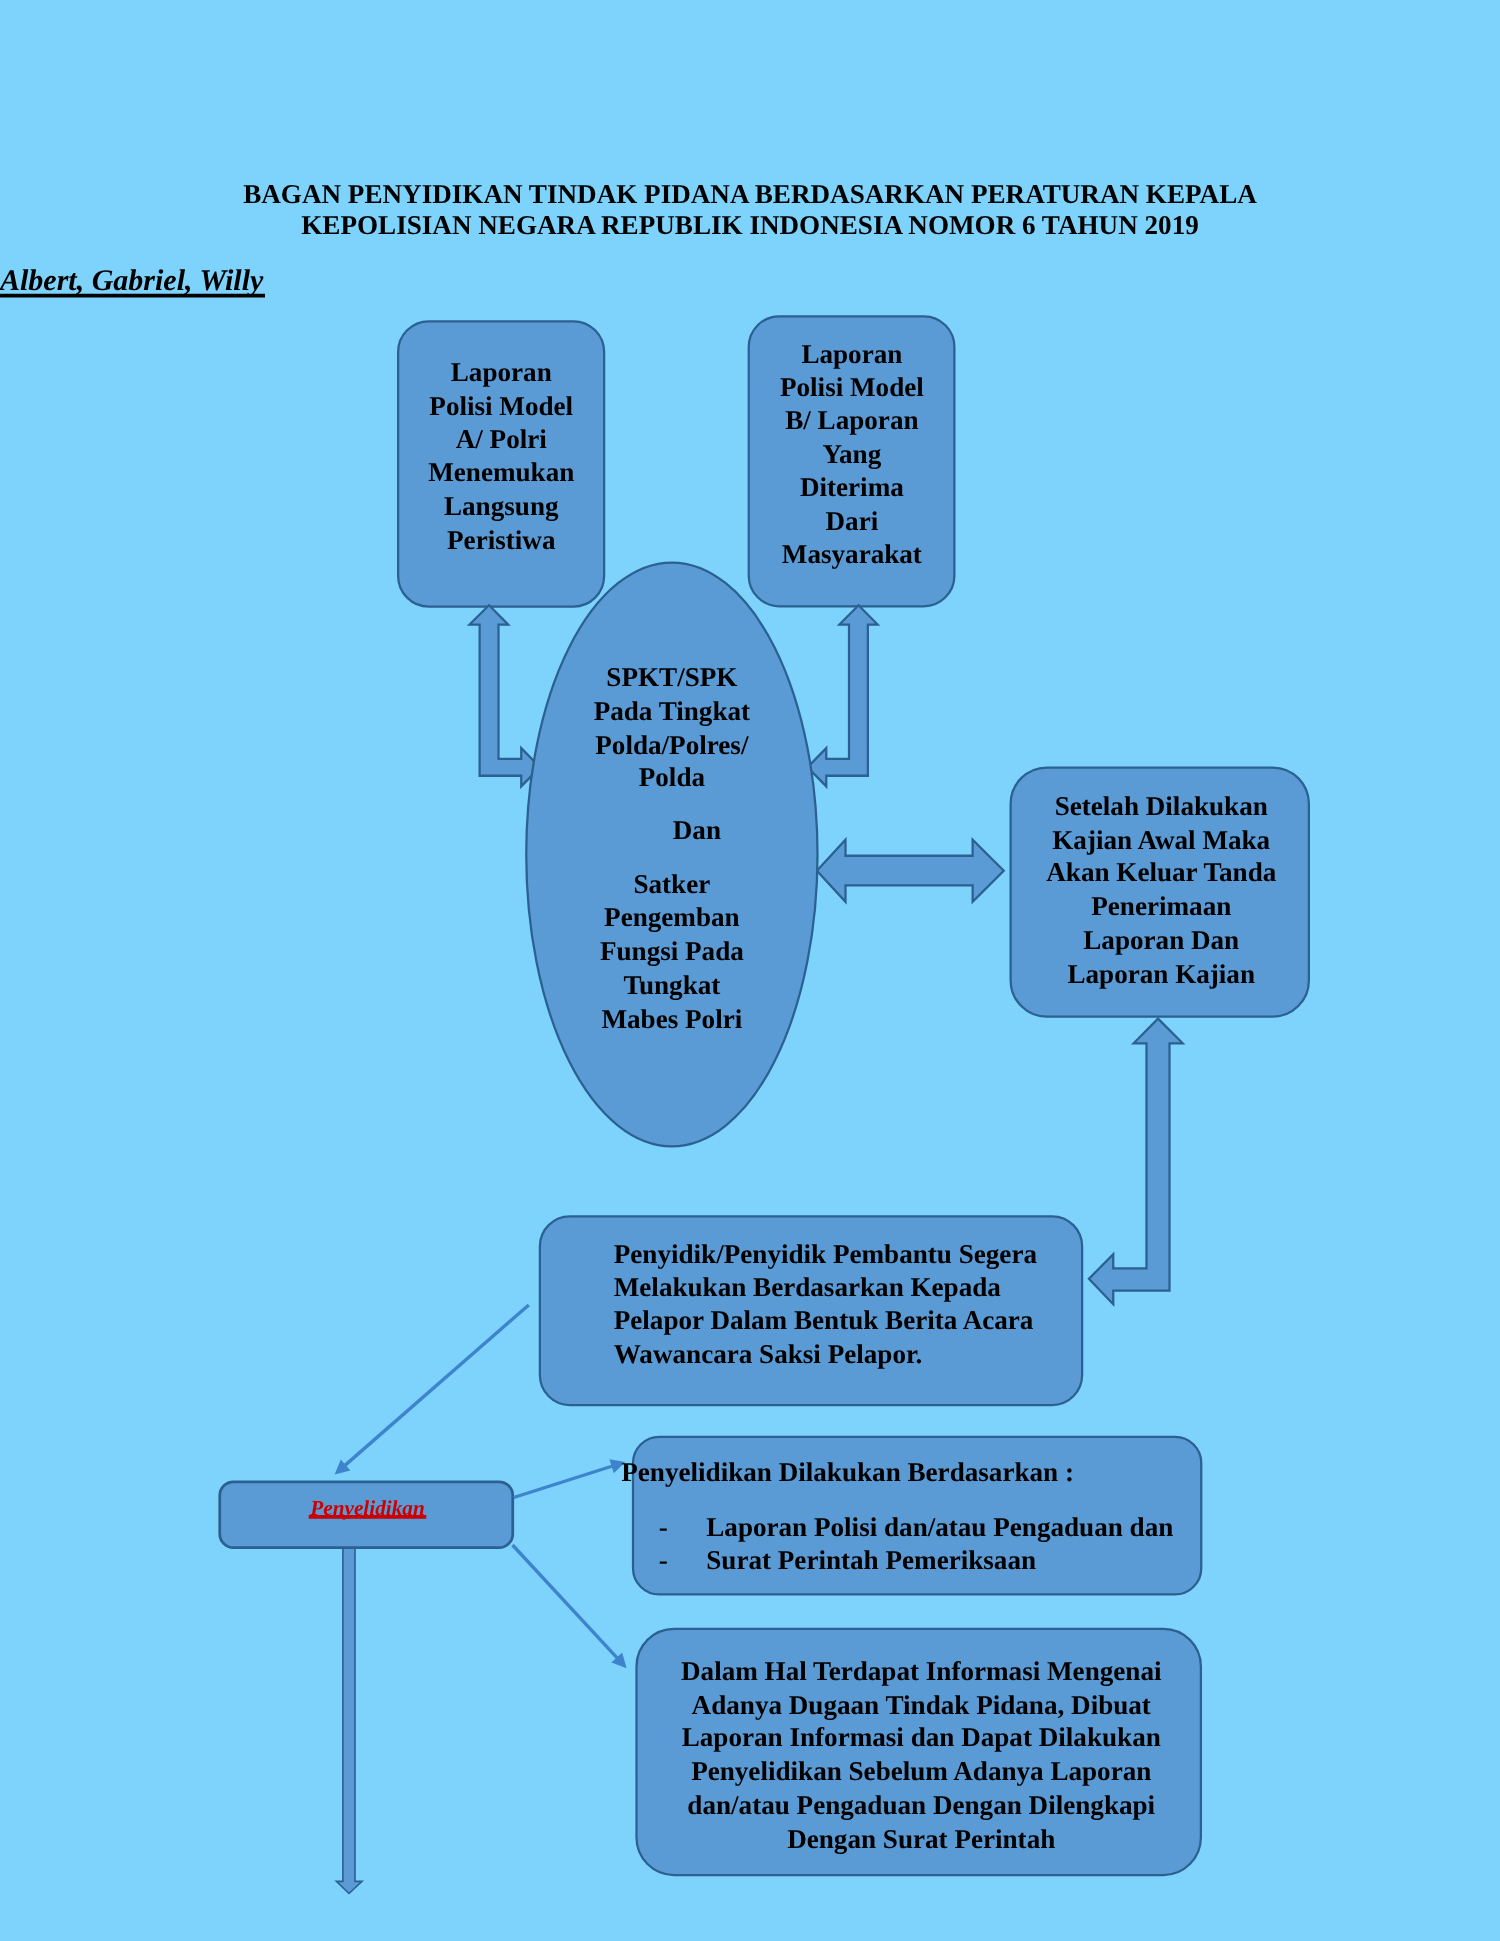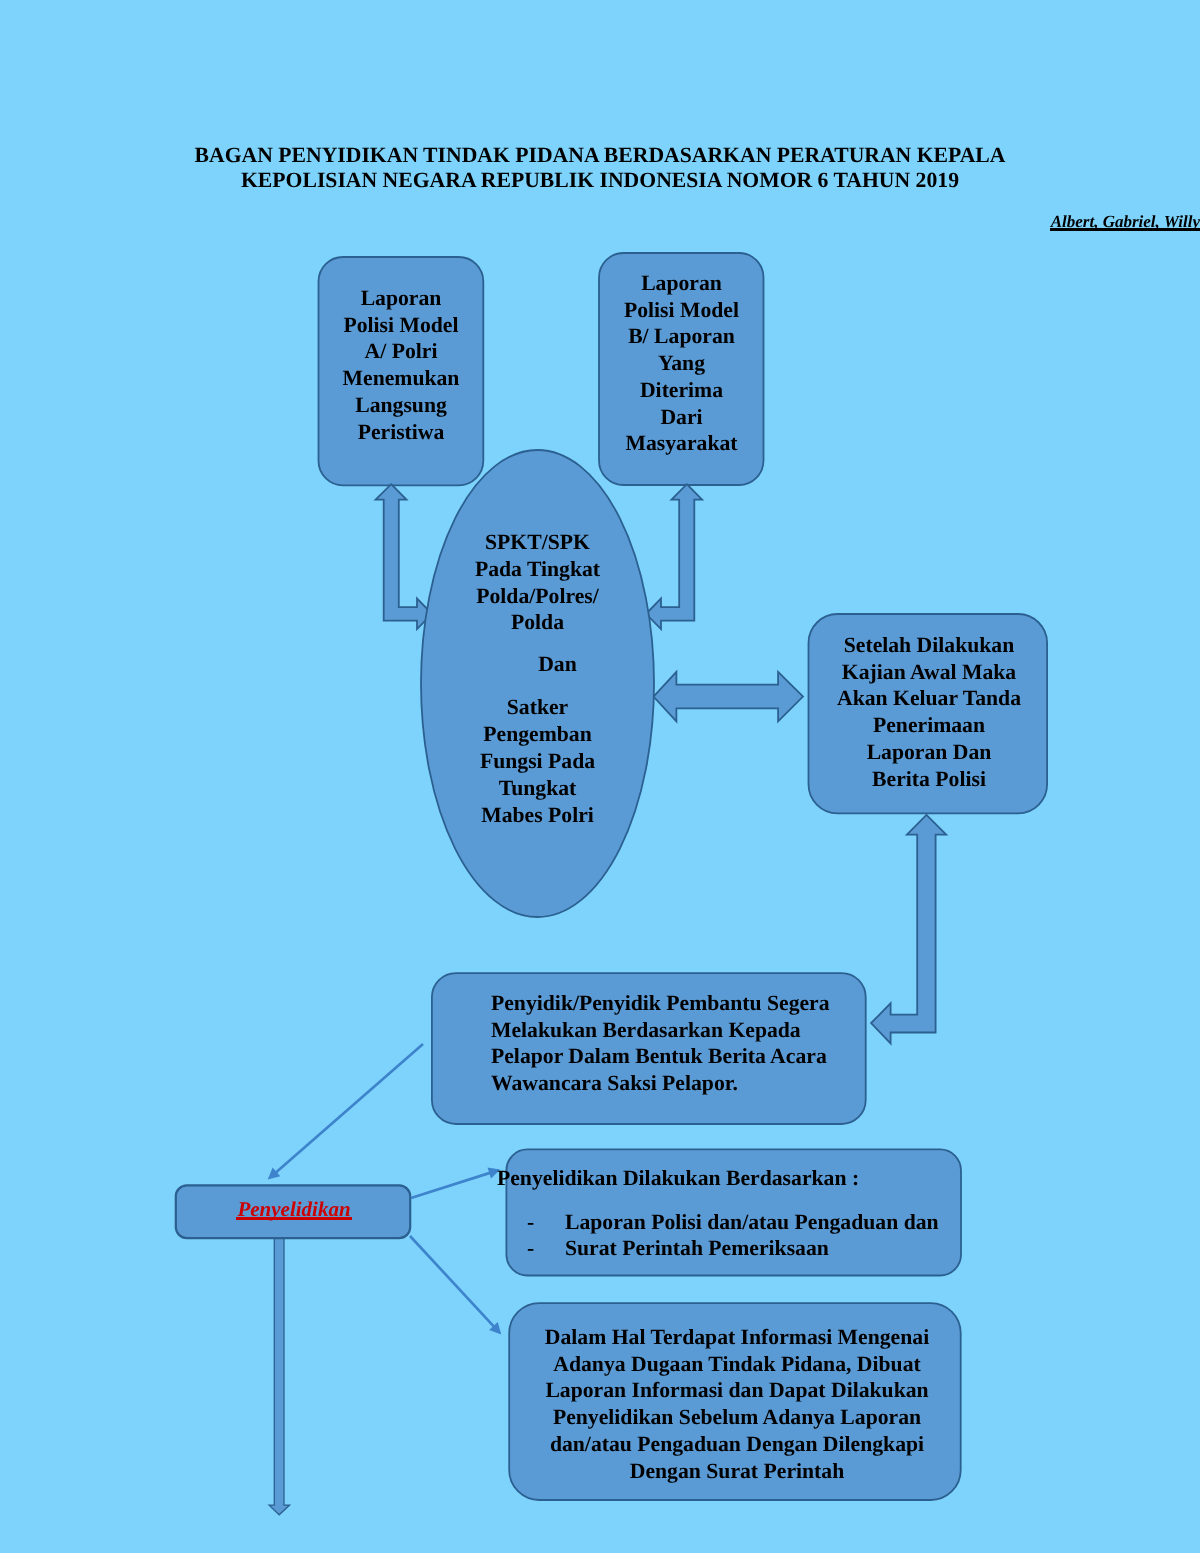--- a/index.html
+++ b/index.html
@@ -6,26 +6,26 @@
   html,body{margin:0;padding:0;background:#ffffff;}
   body{width:1200px;height:1553px;position:relative;overflow:hidden;
        font-family:"Liberation Serif",serif;color:#000;
        -webkit-font-smoothing:antialiased;}
   .page{position:absolute;left:0;top:0;width:1200px;height:1553px;background:#7dd3fc;}
   svg.shapes{position:absolute;left:0;top:0;width:1200px;height:1553px;}
   .txt{position:absolute;font-weight:bold;color:#000;white-space:nowrap;}
   .page, .txt, .nodeblock{-webkit-font-smoothing:antialiased;text-rendering:geometricPrecision;}
   .txt, .nodeblock{transform:translateZ(0);}
   .title{font-size:21.7px;left:0;width:1200px;text-align:center;}
-  .authors{font-size:17px;left:0;width:1200px;text-align:right;font-style:italic;}
+  .authors{font-size:24px;left:0;width:1200px;text-align:left;font-style:italic;}
   .authors span{position:relative;}
   .authors span::after{content:"";position:absolute;left:-1px;right:-1px;bottom:-0.5px;height:3.4px;background:#000;}
   .nodeblock{position:absolute;font-weight:bold;text-align:center;font-size:21.7px;}
   .left{text-align:left;}
-  .redlabel{color:#CC0000;font-style:italic;font-size:21px;font-weight:bold;}
+  .redlabel{color:#CC0000;font-style:italic;font-size:17px;font-weight:bold;}
   .redlabel span{position:relative;}
   .redlabel span::after{content:"";position:absolute;left:-1px;right:-1px;bottom:0.8px;
        height:3px;background:#CC0000;}
 </style>
 </head>
 <body>
 
 <div class="page">
 
   <svg class="shapes" viewBox="0 0 1200 1553" xmlns="http://www.w3.org/2000/svg">
@@ -113,21 +113,21 @@
     <div>Tungkat</div>
     <div>Mabes Polri</div>
   </div>
 
   <div class="nodeblock" style="left:810px;top:632px;width:238px;line-height:26.7px;">
     <div>Setelah Dilakukan</div>
     <div>Kajian Awal Maka</div>
     <div>Akan Keluar Tanda</div>
     <div>Penerimaan</div>
     <div>Laporan Dan</div>
-    <div>Berita Polisi</div>
+    <div>Laporan Kajian</div>
   </div>
 
   <div class="nodeblock left" style="left:491px;top:990px;width:380px;line-height:26.7px;">
     <div>Penyidik/Penyidik Pembantu Segera</div>
     <div>Melakukan Berdasarkan Kepada</div>
     <div>Pelapor Dalam Bentuk Berita Acara</div>
     <div>Wawancara Saksi Pelapor.</div>
   </div>
 
   <div class="txt redlabel" style="left:177px;top:1197px;width:234px;text-align:center;">

